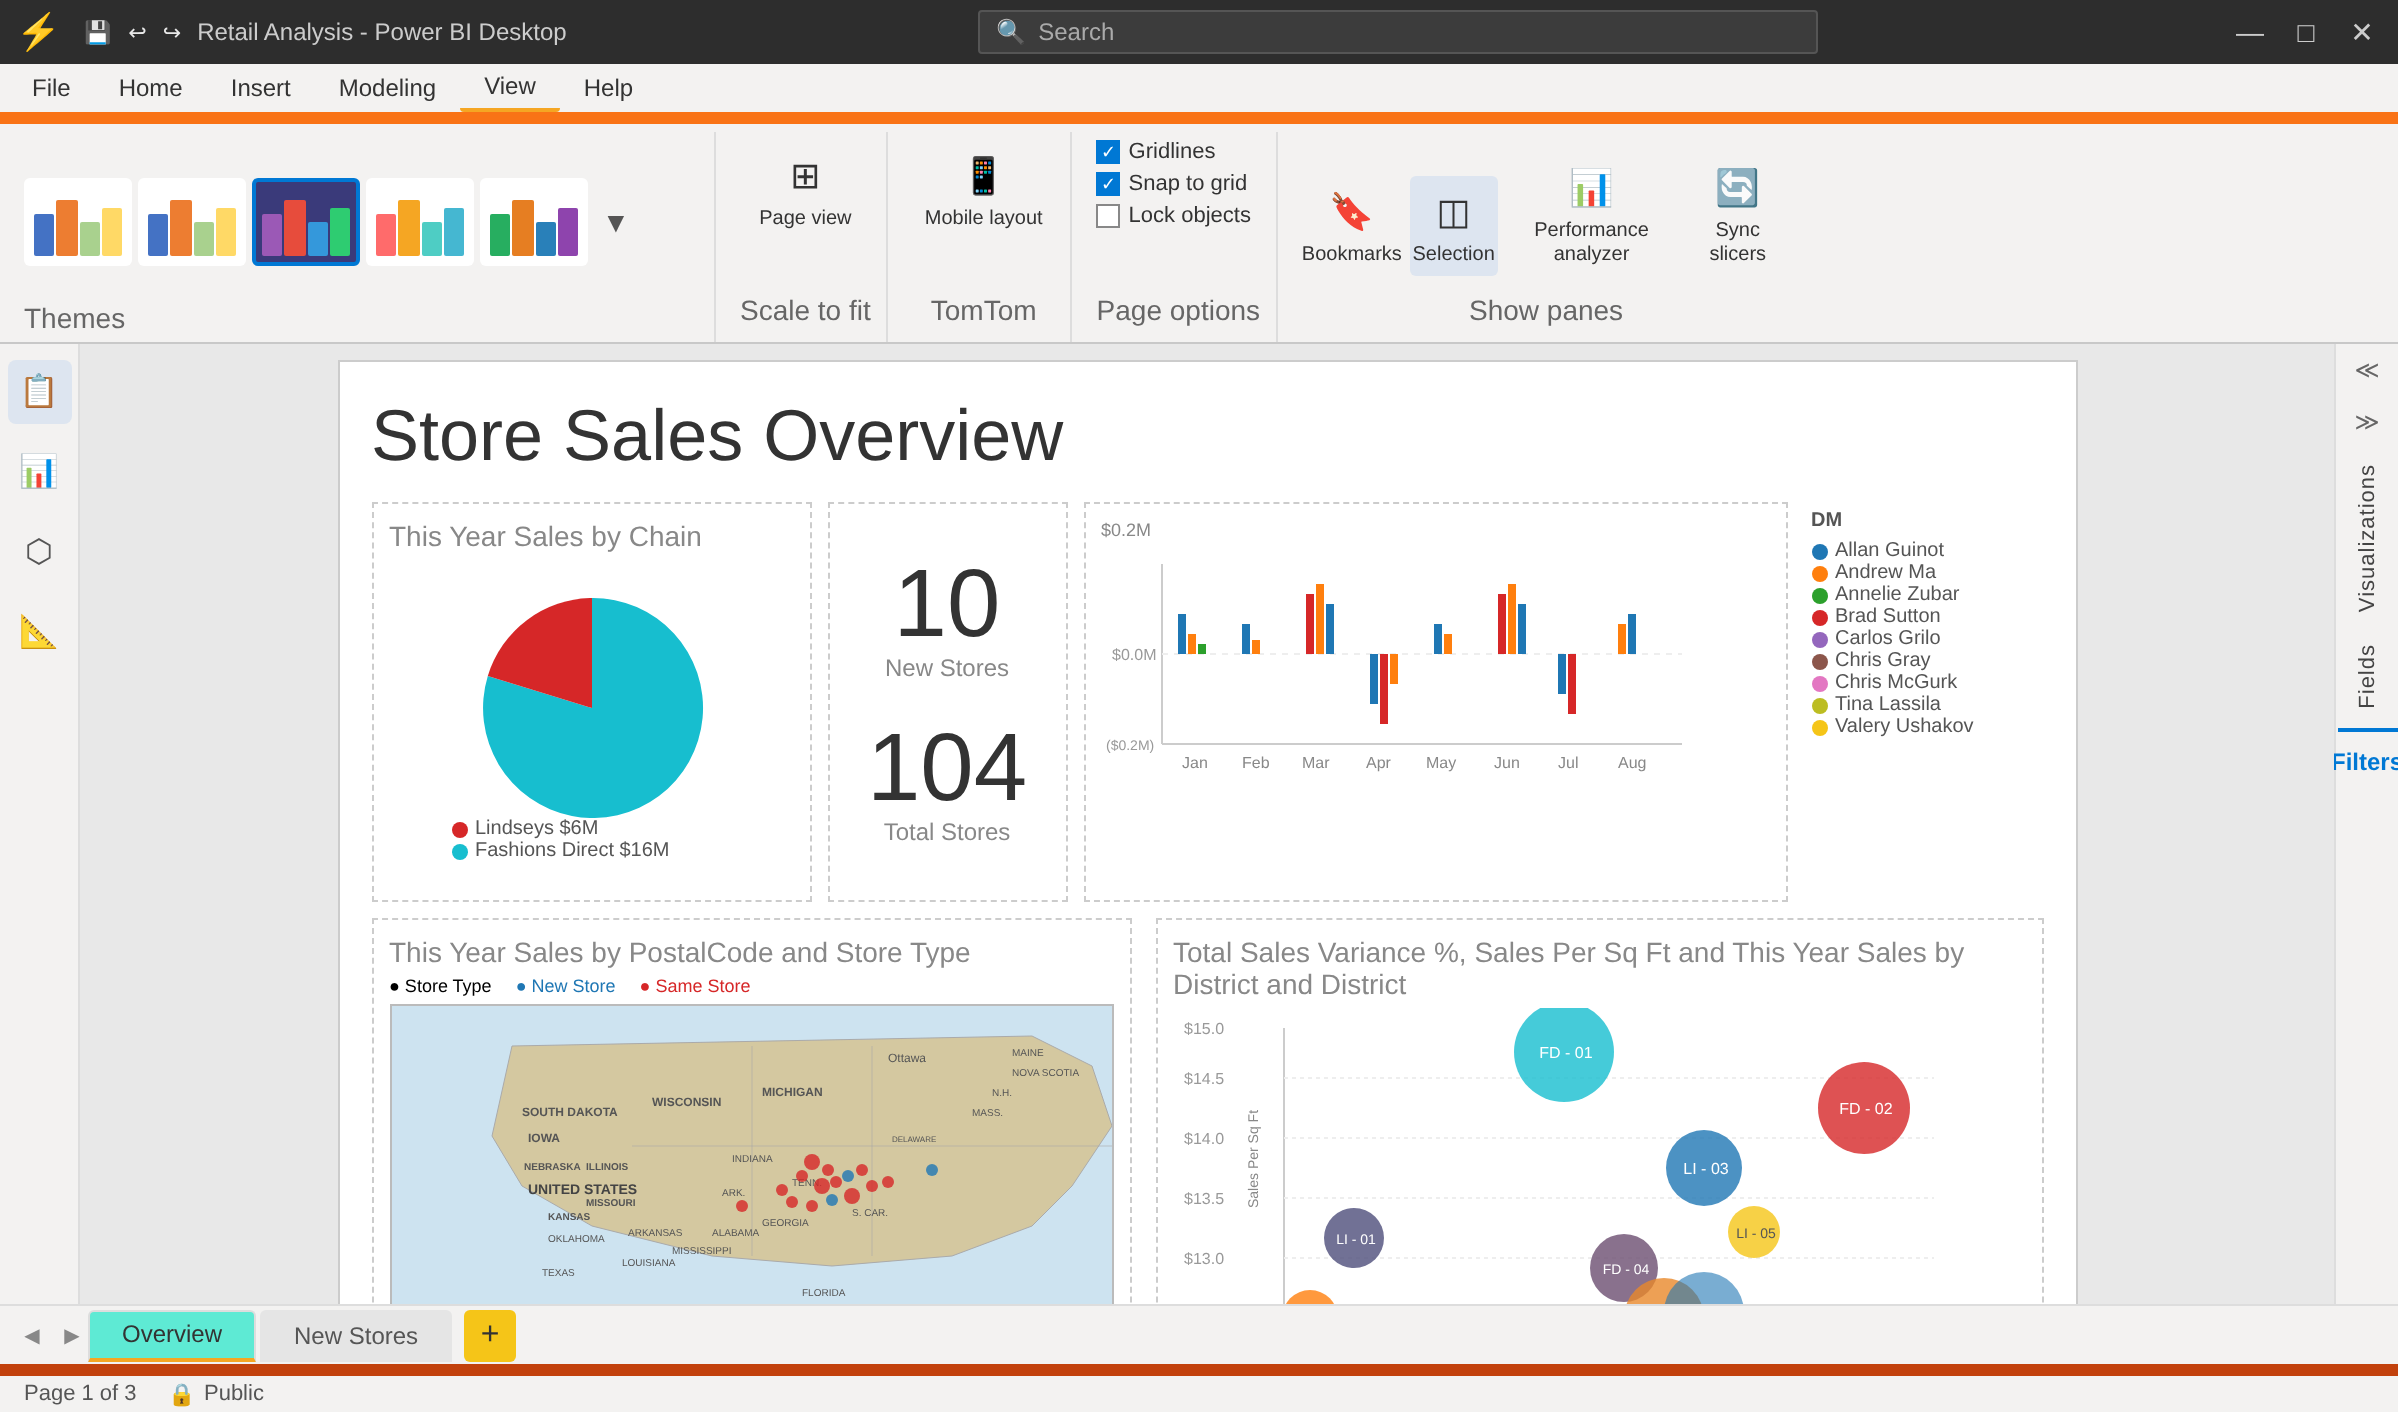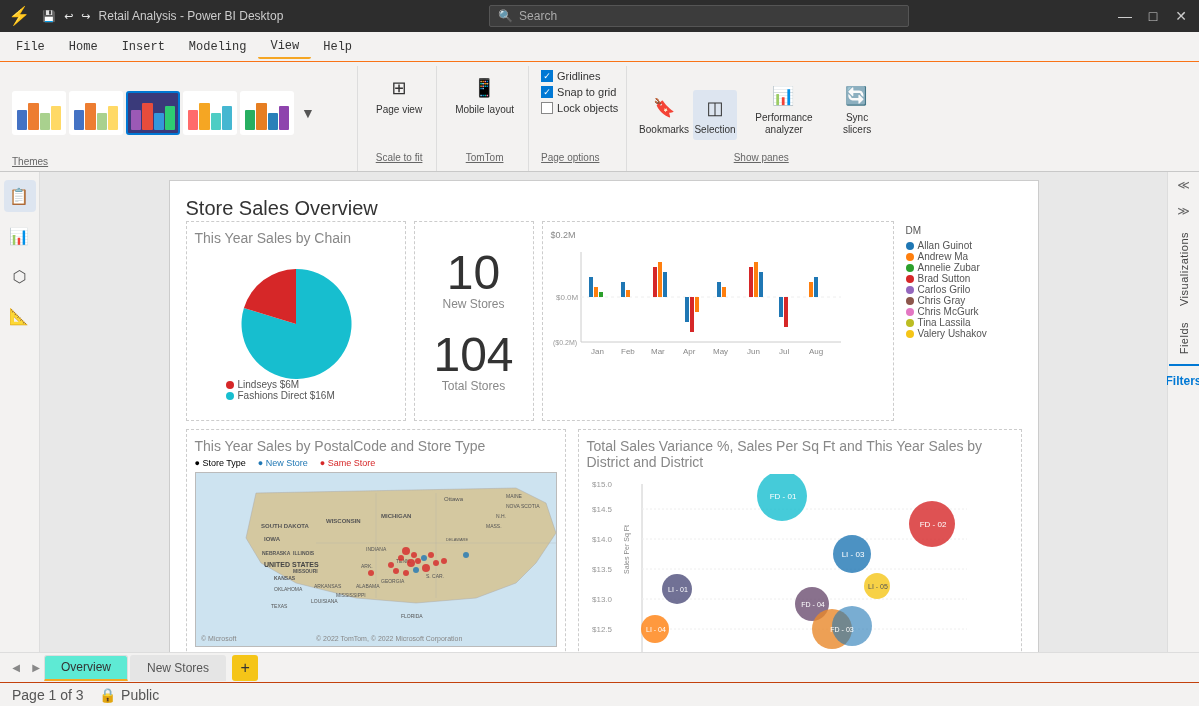--- a/index.html
+++ b/index.html
@@ -33,23 +33,22 @@
     }
     #titlebar .title-right { display: flex; align-items: center; gap: 8px; }
     .win-btn { width: 20px; height: 20px; display: flex; align-items: center; justify-content: center; color: #ccc; font-size: 14px; cursor: pointer; }
 
     
     #menubar {
       background: #f3f2f1;
       height: 30px;
       display: flex;
       align-items: center;
-      border-bottom: 1px solid #f97316;
+      border-bottom: 6px solid #f97316;
       padding: 0 4px;
-      font-family: Liberation Mono, monospace;
     }
     .menu-item {
       padding: 4px 12px;
       font-size: 12px;
       cursor: pointer;
       color: #333;
       border-radius: 2px;
     }
     .menu-item.active { border-bottom: 2px solid #f5a623; color: #333; }
 
@@ -66,25 +65,24 @@
     .ribbon-group {
       display: flex;
       flex-direction: column;
       align-items: center;
       border-right: 1px solid #ddd;
       padding: 4px 8px;
       min-width: 60px;
     }
     .ribbon-group:last-child { border-right: none; }
     .ribbon-group-label {
-      font-size: 10px;
+      font-size: 14px;
       color: #666;
       margin-top: auto;
       padding-bottom: 4px;
-      text-decoration: underline;
     }
     .ribbon-btn {
       display: flex;
       flex-direction: column;
       align-items: center;
       padding: 4px 6px;
       cursor: pointer;
       border-radius: 3px;
       min-width: 44px;
       font-size: 10px;
@@ -177,24 +175,24 @@
     #report-canvas {
       background: #fff;
       width: 870px;
       min-height: 490px;
       border: 1px solid #ccc;
       position: relative;
       padding: 16px;
     }
 
     .report-title {
-      font-size: 20px;
+      font-size: 36px;
       font-weight: 300;
       color: #333;
-      margin-bottom: 1px;
+      margin-bottom: 12px;
     }
 
     .viz-panel {
       border: 1px dashed #ccc;
       padding: 8px;
       position: relative;
       min-height: 200px;
     }
 
     .viz-title {
@@ -262,26 +260,26 @@
       border-radius: 3px;
       font-size: 16px;
       color: #333;
       margin-left: 4px;
     }
 
     
     #status-bar {
       height: 24px;
       background: #f3f2f1;
-      border-top: 1px solid #c2410c;
+      border-top: 6px solid #c2410c;
       display: flex;
       align-items: center;
       padding: 0 12px;
       gap: 16px;
-      font-size: 14px;
+      font-size: 11px;
       color: #555;
     }
 
     
     .page-nav { display: flex; gap: 4px; align-items: center; }
     .nav-arrow {
       width: 16px;
       height: 16px;
       display: flex;
       align-items: center;
@@ -576,21 +574,21 @@
             <text x="100" y="112" font-size="8" fill="#888">Mar</text>
             <text x="132" y="112" font-size="8" fill="#888">Apr</text>
             <text x="162" y="112" font-size="8" fill="#888">May</text>
             <text x="196" y="112" font-size="8" fill="#888">Jun</text>
             <text x="228" y="112" font-size="8" fill="#888">Jul</text>
             <text x="258" y="112" font-size="8" fill="#888">Aug</text>
           </svg>
         </div>
 
         <div style="padding:4px; min-width:100px;">
-          <div style="font-size:10px; font-weight:normal; color:#555; margin-bottom:4px;">DM</div>
+          <div style="font-size:10px; font-weight:bold; color:#555; margin-bottom:4px;">DM</div>
           <div id="legend-items">
               <div class="legend-item">
                 <div class="legend-dot" style="background:#1f77b4;"></div>
                 <span>Allan Guinot</span>
               </div>
               <div class="legend-item">
                 <div class="legend-dot" style="background:#ff7f0e;"></div>
                 <span>Andrew Ma</span>
               </div>
               <div class="legend-item">

